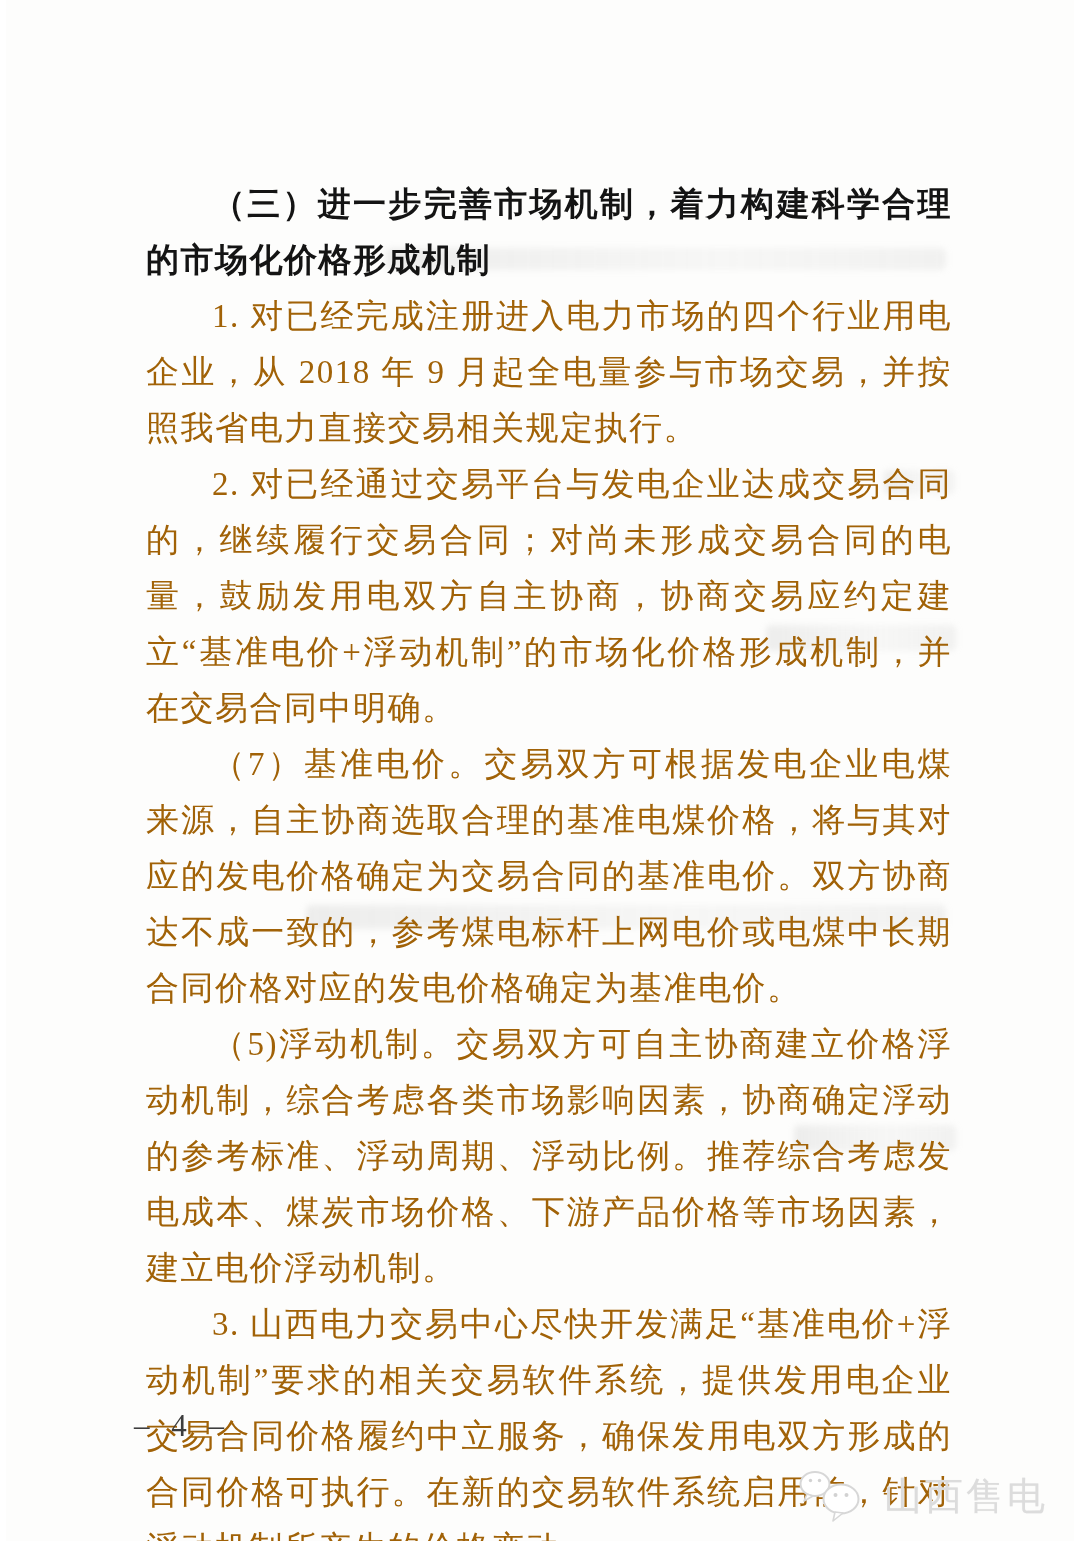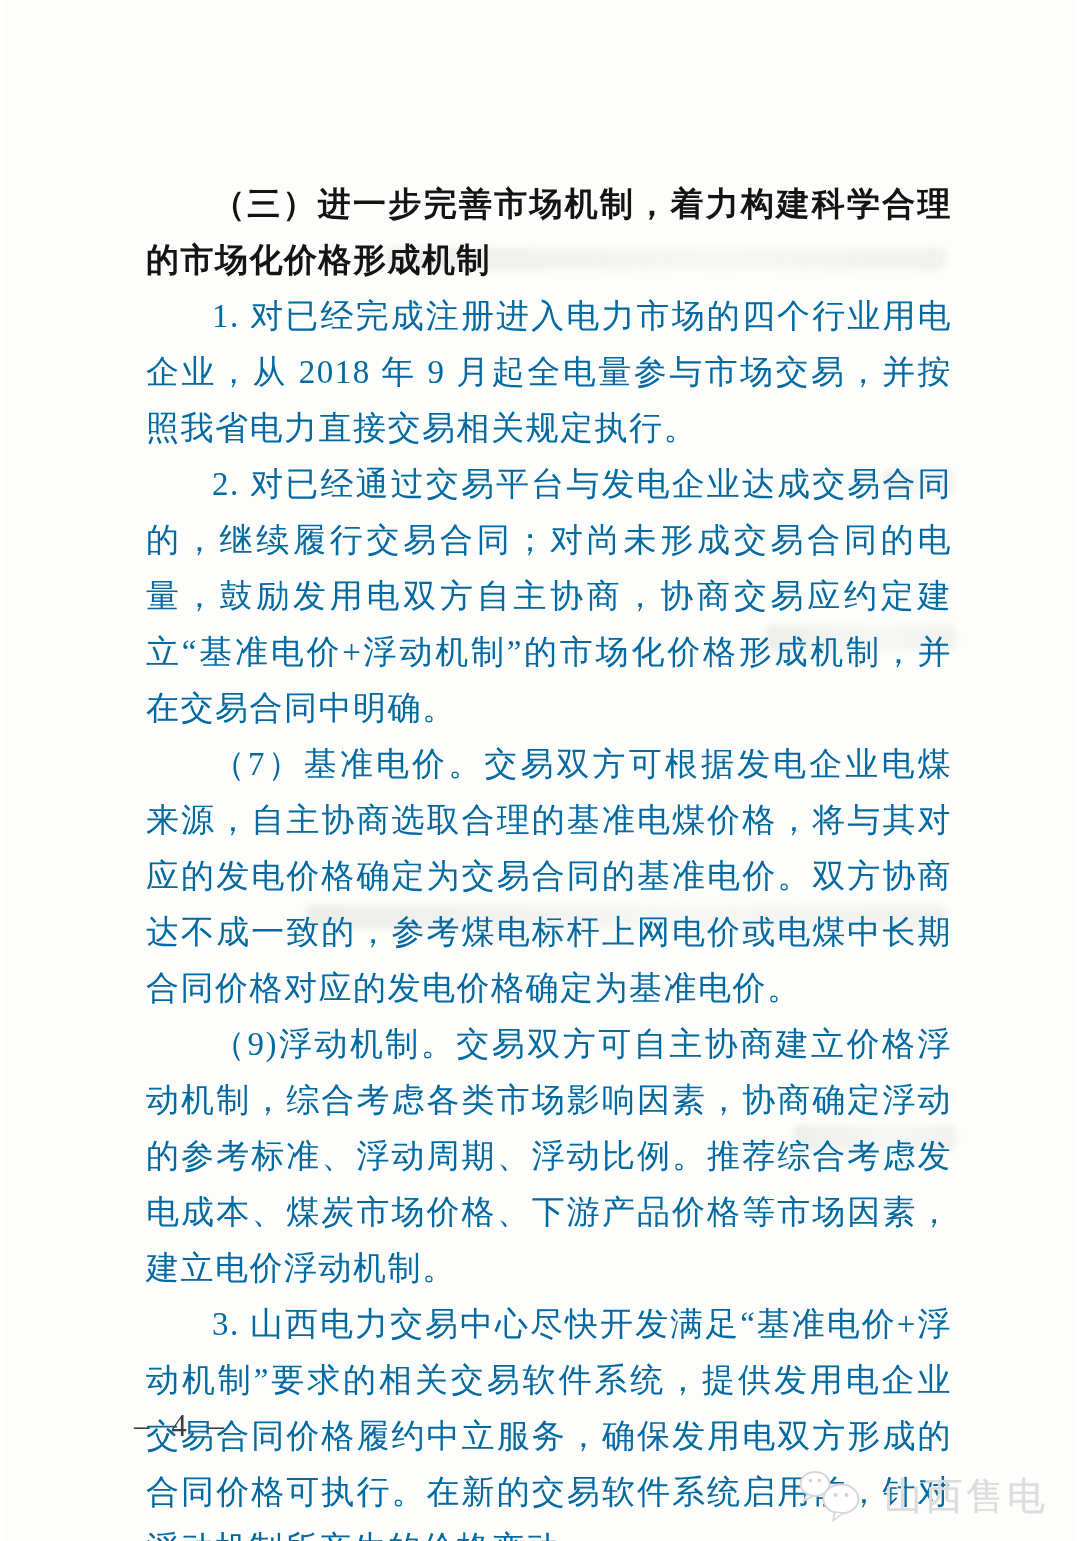--- a/index.html
+++ b/index.html
@@ -20,21 +20,21 @@
     width: 806px;
   }
   .para {
     margin: 0;
     font-size: 33px;
     line-height: 56px;
     text-indent: 2em;
     text-align: justify;
     text-align-last: left;
     letter-spacing: 1.5px;
-    color: #0369a1;
+    color: #a16207;
   }
   .heading {
     font-weight: 700;
     color: #141414;
   }
   .page-number {
     position: absolute;
     left: 128px;
     top: 1408px;
     font-size: 31px;
@@ -81,21 +81,21 @@
   <div class="smudge smudge-2"></div>
   <div class="smudge smudge-3"></div>
   <div class="smudge smudge-4"></div>
   <div class="smudge smudge-5"></div>
 
   <div class="content">
     <p class="para heading">（三）进一步完善市场机制，着力构建科学合理的市场化价格形成机制</p>
     <p class="para">1. 对已经完成注册进入电力市场的四个行业用电企业，从 2018 年 9 月起全电量参与市场交易，并按照我省电力直接交易相关规定执行。</p>
     <p class="para">2. 对已经通过交易平台与发电企业达成交易合同的，继续履行交易合同；对尚未形成交易合同的电量，鼓励发用电双方自主协商，协商交易应约定建立“基准电价+浮动机制”的市场化价格形成机制，并在交易合同中明确。</p>
     <p class="para">（7）基准电价。交易双方可根据发电企业电煤来源，自主协商选取合理的基准电煤价格，将与其对应的发电价格确定为交易合同的基准电价。双方协商达不成一致的，参考煤电标杆上网电价或电煤中长期合同价格对应的发电价格确定为基准电价。</p>
-    <p class="para">（9)浮动机制。交易双方可自主协商建立价格浮动机制，综合考虑各类市场影响因素，协商确定浮动的参考标准、浮动周期、浮动比例。推荐综合考虑发电成本、煤炭市场价格、下游产品价格等市场因素，建立电价浮动机制。</p>
+    <p class="para">（5)浮动机制。交易双方可自主协商建立价格浮动机制，综合考虑各类市场影响因素，协商确定浮动的参考标准、浮动周期、浮动比例。推荐综合考虑发电成本、煤炭市场价格、下游产品价格等市场因素，建立电价浮动机制。</p>
     <p class="para">3. 山西电力交易中心尽快开发满足“基准电价+浮动机制”要求的相关交易软件系统，提供发用电企业交易合同价格履约中立服务，确保发用电双方形成的合同价格可执行。在新的交易软件系统启用前，针对浮动机制所产生的价格变动，</p>
   </div>
 
   <div class="page-number">– 4 –</div>
 
   <div class="watermark">
     <span class="wm-icon">
       <svg width="74" height="58" viewBox="0 0 74 58">
 
         <ellipse cx="17" cy="17" rx="14.5" ry="12" fill="#ffffff" stroke="#d7d7d7" stroke-width="2"></ellipse>

